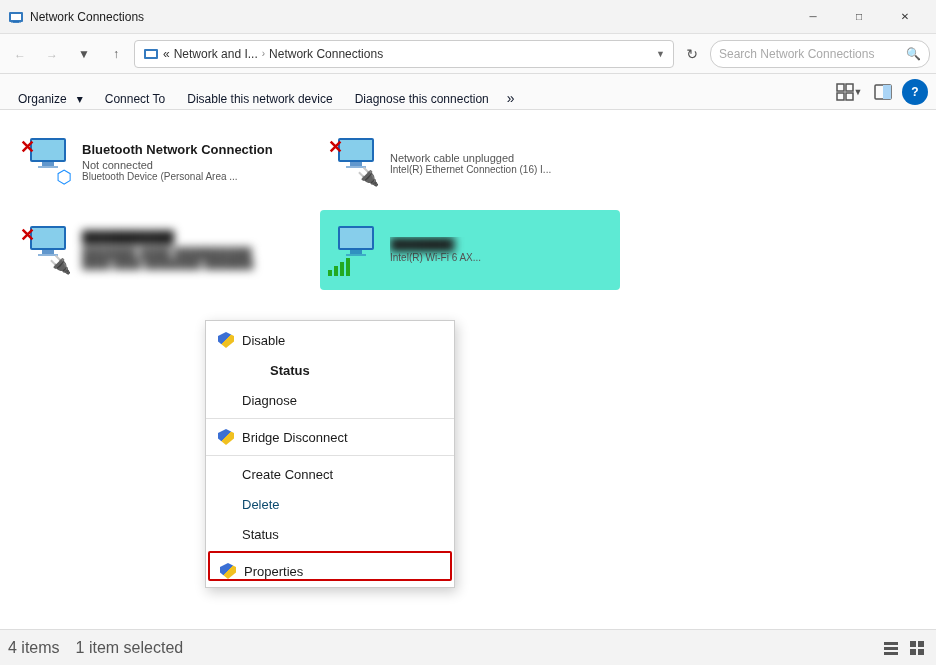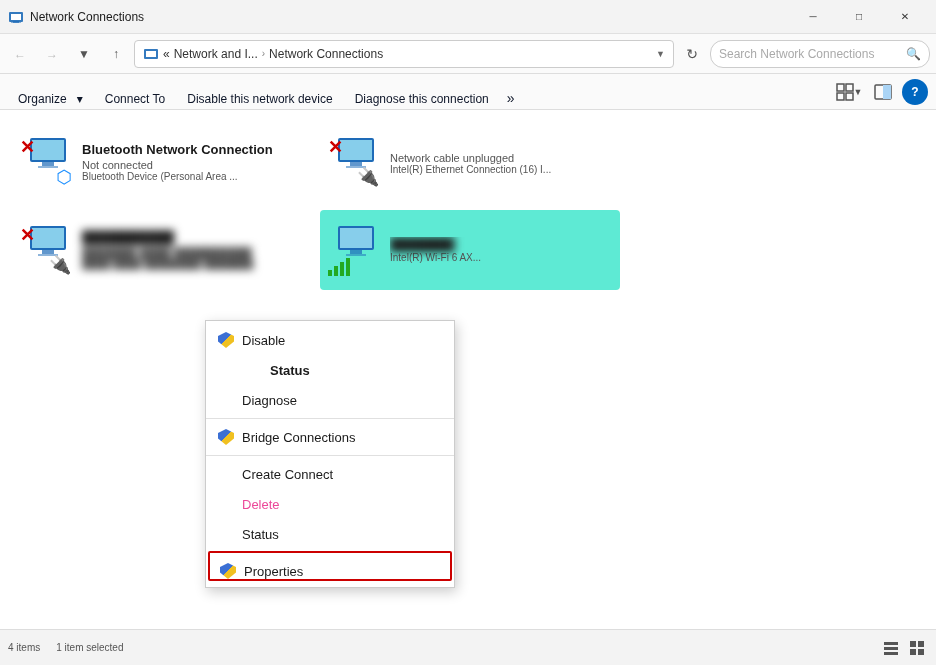--- a/index.html
+++ b/index.html
@@ -262,21 +262,21 @@
       position: absolute;
       bottom: 0;
       left: 0;
       right: 0;
       height: 36px;
       background: #f3f3f3;
       border-top: 1px solid #ddd;
       display: flex;
       align-items: center;
       padding: 8px 8px;
-      font-size: 10px;
+      font-size: 16px;
       color: #555;
       gap: 16px;
     }
     .status-bar-right {
       margin-left: auto;
       display: flex;
       gap: 4px;
     }
     .status-view-btn {
       width: 22px;
@@ -304,21 +304,21 @@
       height: 30px;
       display: flex;
       align-items: center;
       padding: 0 12px;
       cursor: pointer;
       font-size: 13px;
       color: #1a1a1a;
       gap: 8px;
     }
     .menu-item.disabled {
-      color: #ec4899;
+      color: #0c4a6e;
       cursor: default;
     }
     .menu-item.bold { font-weight: bold; margin-left: 28px; }
     .menu-item.highlighted {
       border: 2px solid #cc0000;
       margin: 0 2px;
       padding: 0 10px;
     }
     .menu-separator {
       height: 1px;
@@ -516,21 +516,21 @@
 
     <div class="menu-item">
       <span style="width:16px;flex-shrink:0;"></span>
       <span>Diagnose</span>
     </div>
 
     <div class="menu-separator"></div>
 
     <div class="menu-item">
       <span class="uac-shield"></span>
-      <span>Bridge Connections</span>
+      <span>Bridge Disconnect</span>
     </div>
 
     <div class="menu-separator"></div>
 
     <div class="menu-item">
       <span style="width:16px;flex-shrink:0;"></span>
       <span>Create Connect</span>
     </div>
 
     <div class="menu-item disabled">

